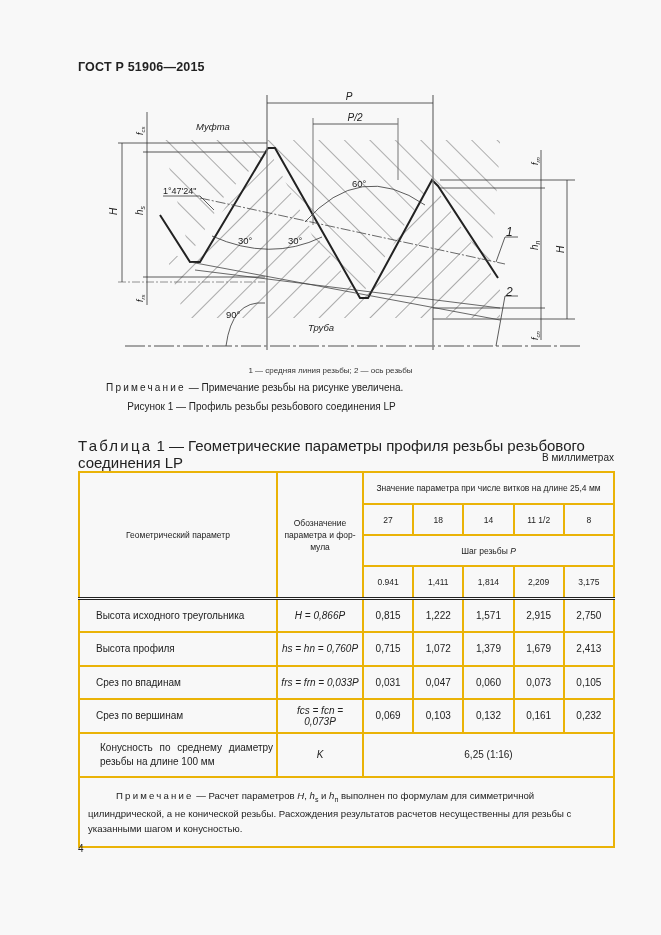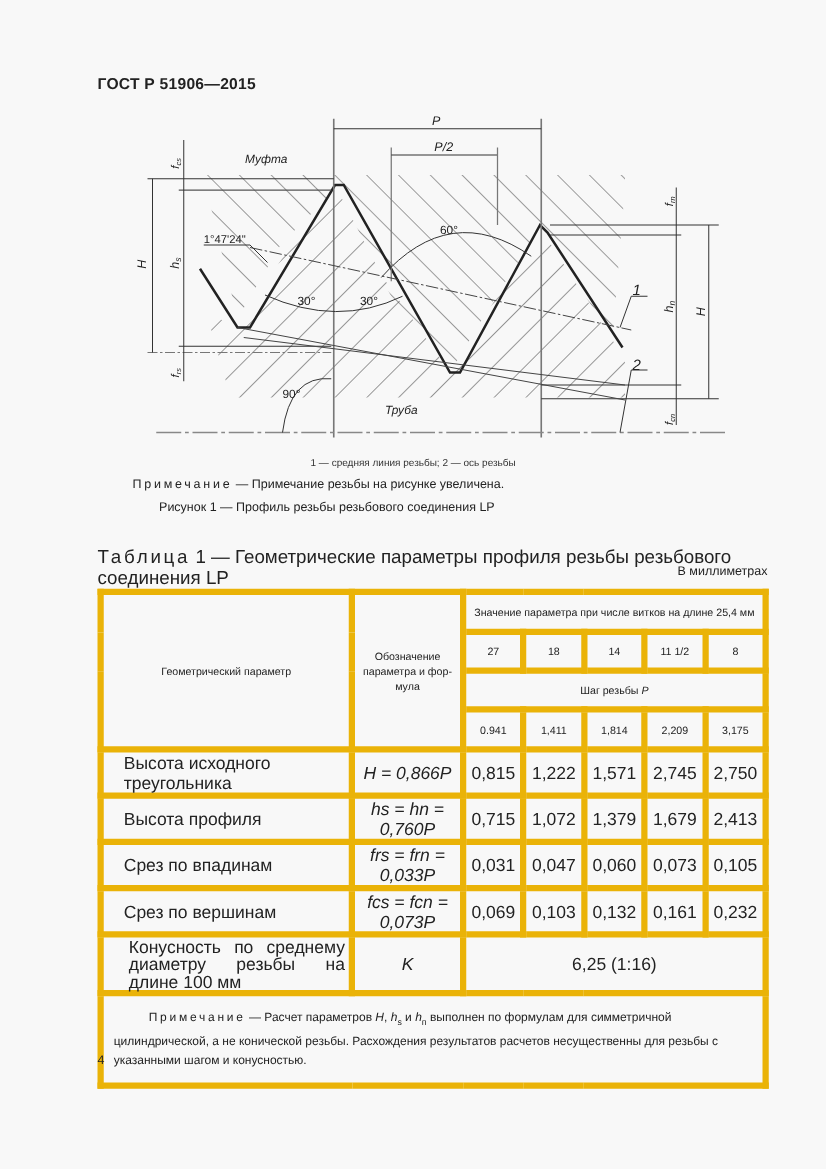--- a/index.html
+++ b/index.html
@@ -8,23 +8,23 @@
   .abs{position:absolute;}
   .hdr{left:78px;top:60px;font-size:12.5px;font-weight:bold;letter-spacing:0.2px;}
   .fig{left:0;top:0;width:661px;height:380px;}
   .legend{left:0;width:661px;top:366px;text-align:center;font-size:8px;color:#333;}
   .note1{left:106px;top:382px;font-size:10px;color:#222;}
   .spaced{letter-spacing:2.2px;}
   .caption{left:0;width:523px;text-align:center;top:401px;font-size:10px;color:#222;}
   .ttitle{left:78px;top:437px;font-size:15px;}
   .units{right:47px;top:452px;font-size:10px;}
   table.t{position:absolute;left:78px;top:471px;width:537px;border-collapse:collapse;font-size:8.5px;}
-  table.t td{border:5px solid #eab308;text-align:center;vertical-align:middle;padding:0 3px;}
+  table.t td{border:2px solid #eab308;text-align:center;vertical-align:middle;padding:0 3px;}
   table.t td.param{text-align:left;padding-left:16px;font-size:10px;}
-  table.t tr.body td{font-size:14px;height:31.5px;}
+  table.t tr.body td{font-size:10px;height:31.5px;}
   table.t tr.sep td{border-top:3px double #222;}
   .it{font-style:italic;}
   .note2{font-size:9.6px;text-align:left !important;padding:10px 8px 10px 8px !important;line-height:15px;}
   .pagenum{left:78px;top:843px;font-size:10px;}
   sub{font-size:7px;}
 </style>
 </head>
 <body>
 
 <div class="abs hdr">ГОСТ Р 51906—2015</div>
@@ -145,21 +145,21 @@
     <td>1,814</td>
     <td>2,209</td>
     <td>3,175</td>
   </tr>
   <tr class="body sep">
     <td class="param">Высота исходного треугольника</td>
     <td class="it">H = 0,866P</td>
     <td>0,815</td>
     <td>1,222</td>
     <td>1,571</td>
-    <td>2,745</td>
+    <td>2,915</td>
     <td>2,750</td>
   </tr>
   <tr class="body">
     <td class="param">Высота профиля</td>
     <td class="it">hs = hn = 0,760P</td>
     <td>0,715</td>
     <td>1,072</td>
     <td>1,379</td>
     <td>1,679</td>
     <td>2,413</td>

